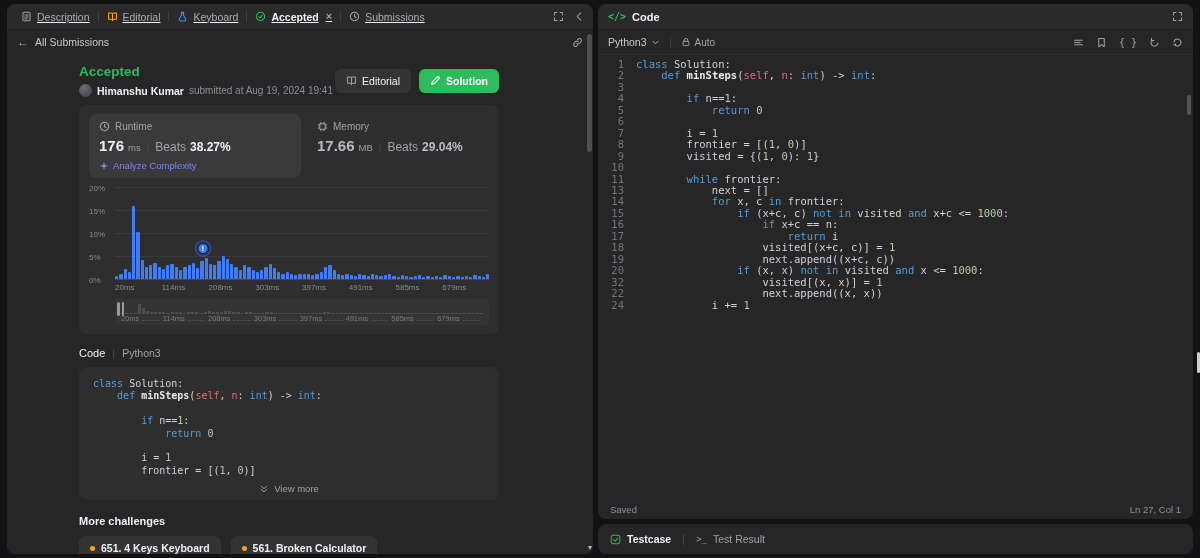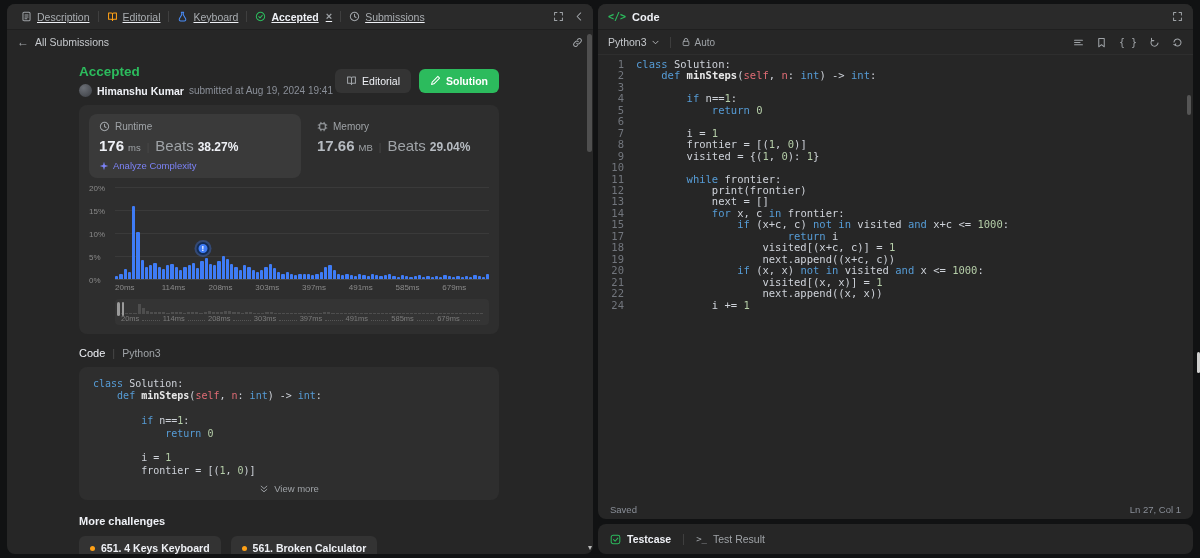--- a/index.html
+++ b/index.html
@@ -57,21 +57,21 @@
   .stats-card { margin-top:8px; background:#2e2e2e; border-radius:8px; padding:9px 10px; }
   .stats-row { display:flex; gap:6px; }
   .stat-block { padding:7px 10px; border-radius:8px; flex:1; cursor:pointer; }
   .stat-block.runtime { background:#3a3a3a; flex:none; width:212px; }
   .stat-label { display:flex; align-items:center; gap:5px; color:#9fa3a7; font-size:10px; }
   .stat-value { display:flex; align-items:baseline; gap:4px; margin-top:5px; }
   .stat-value .big { font-size:15px; font-weight:bold; color:#eff1f6; }
   .stat-value .big.dim { color:#b7bcc2; }
   .stat-value .unit { font-size:9.5px; color:#9fa3a7; }
   .stat-value .pipe { color:#4a4a4a; font-size:10px; margin:0 2px; }
-  .stat-value .beats-l { font-size:15px; color:#9fa3a7; }
+  .stat-value .beats-l { font-size:12px; color:#9fa3a7; }
   .stat-value .beats { font-size:12px; font-weight:bold; color:#eff1f6; }
   .stat-value .beats.dim { color:#b7bcc2; }
   .analyze { display:flex; align-items:center; gap:4px; margin-top:6px; color:#7c83f7; font-size:9.5px; cursor:pointer; }
   .analyze .spark { width:10px; height:10px; fill:#7c83f7; stroke:none; }
 
   
   .chart { margin-top:10px; }
   .plot { position:relative; height:92px; margin-left:26px; }
   .gl { position:absolute; left:0; right:0; height:1px; background:#3a3a3a; }
   .gl.base { background:#474747; }
@@ -613,29 +613,29 @@
           <div class="code-line"><span class="ln">2</span><span class="lc"><span class="tk-p">    </span><span class="tk-k">def</span><span class="tk-p"> </span><span class="tk-d">minSteps</span><span class="tk-p">(</span><span class="tk-s">self</span><span class="tk-p">, </span><span class="tk-s">n</span><span class="tk-p">: </span><span class="tk-k">int</span><span class="tk-p">) -&gt; </span><span class="tk-k">int</span><span class="tk-p">:</span></span></div>
           <div class="code-line"><span class="ln">3</span><span class="lc">&nbsp;</span></div>
           <div class="code-line"><span class="ln">4</span><span class="lc"><span class="tk-p">        </span><span class="tk-k">if</span><span class="tk-p"> n==</span><span class="tk-n">1</span><span class="tk-p">:</span></span></div>
           <div class="code-line"><span class="ln">5</span><span class="lc"><span class="tk-p">            </span><span class="tk-k">return</span><span class="tk-p"> </span><span class="tk-n">0</span></span></div>
           <div class="code-line"><span class="ln">6</span><span class="lc">&nbsp;</span></div>
           <div class="code-line"><span class="ln">7</span><span class="lc"><span class="tk-p">        i = </span><span class="tk-n">1</span></span></div>
           <div class="code-line"><span class="ln">8</span><span class="lc"><span class="tk-p">        frontier = [(</span><span class="tk-n">1</span><span class="tk-p">, </span><span class="tk-n">0</span><span class="tk-p">)]</span></span></div>
           <div class="code-line"><span class="ln">9</span><span class="lc"><span class="tk-p">        visited = {(</span><span class="tk-n">1</span><span class="tk-p">, </span><span class="tk-n">0</span><span class="tk-p">): </span><span class="tk-n">1</span><span class="tk-p">}</span></span></div>
           <div class="code-line"><span class="ln">10</span><span class="lc">&nbsp;</span></div>
           <div class="code-line"><span class="ln">11</span><span class="lc"><span class="tk-p">        </span><span class="tk-k">while</span><span class="tk-p"> frontier:</span></span></div>
-          <div class="code-line"><span class="ln">12</span><span class="lc"><span class="tk-p">            print(frontier)</span></span></div>
           <div class="code-line"><span class="ln">13</span><span class="lc"><span class="tk-p">            next = []</span></span></div>
           <div class="code-line"><span class="ln">14</span><span class="lc"><span class="tk-p">            </span><span class="tk-k">for</span><span class="tk-p"> x, c </span><span class="tk-k">in</span><span class="tk-p"> frontier:</span></span></div>
           <div class="code-line"><span class="ln">15</span><span class="lc"><span class="tk-p">                </span><span class="tk-k">if</span><span class="tk-p"> (x+c, c) </span><span class="tk-k">not</span><span class="tk-p"> </span><span class="tk-k">in</span><span class="tk-p"> visited </span><span class="tk-k">and</span><span class="tk-p"> x+c &lt;= </span><span class="tk-n">1000</span><span class="tk-p">:</span></span></div>
+          <div class="code-line"><span class="ln">16</span><span class="lc"><span class="tk-p">                    </span><span class="tk-k">if</span><span class="tk-p"> x+c == n:</span></span></div>
           <div class="code-line"><span class="ln">17</span><span class="lc"><span class="tk-p">                        </span><span class="tk-k">return</span><span class="tk-p"> i</span></span></div>
           <div class="code-line"><span class="ln">18</span><span class="lc"><span class="tk-p">                    visited[(x+c, c)] = </span><span class="tk-n">1</span></span></div>
           <div class="code-line"><span class="ln">19</span><span class="lc"><span class="tk-p">                    next.append((x+c, c))</span></span></div>
           <div class="code-line"><span class="ln">20</span><span class="lc"><span class="tk-p">                </span><span class="tk-k">if</span><span class="tk-p"> (x, x) </span><span class="tk-k">not</span><span class="tk-p"> </span><span class="tk-k">in</span><span class="tk-p"> visited </span><span class="tk-k">and</span><span class="tk-p"> x &lt;= </span><span class="tk-n">1000</span><span class="tk-p">:</span></span></div>
-          <div class="code-line"><span class="ln">21</span><span class="lc"><span class="tk-p">                    visited[(x, x)] = </span><span class="tk-n">1</span></span></div>
+          <div class="code-line"><span class="ln">32</span><span class="lc"><span class="tk-p">                    visited[(x, x)] = </span><span class="tk-n">1</span></span></div>
           <div class="code-line"><span class="ln">22</span><span class="lc"><span class="tk-p">                    next.append((x, x))</span></span></div>
           <div class="code-line"><span class="ln">24</span><span class="lc"><span class="tk-p">            i += </span><span class="tk-n">1</span></span></div>
         </div>
 
       <div class="editor-status">
         <span>Saved</span>
         <span class="spacer"></span>
         <span>Ln 27, Col 1</span>
       </div>
     </section>

